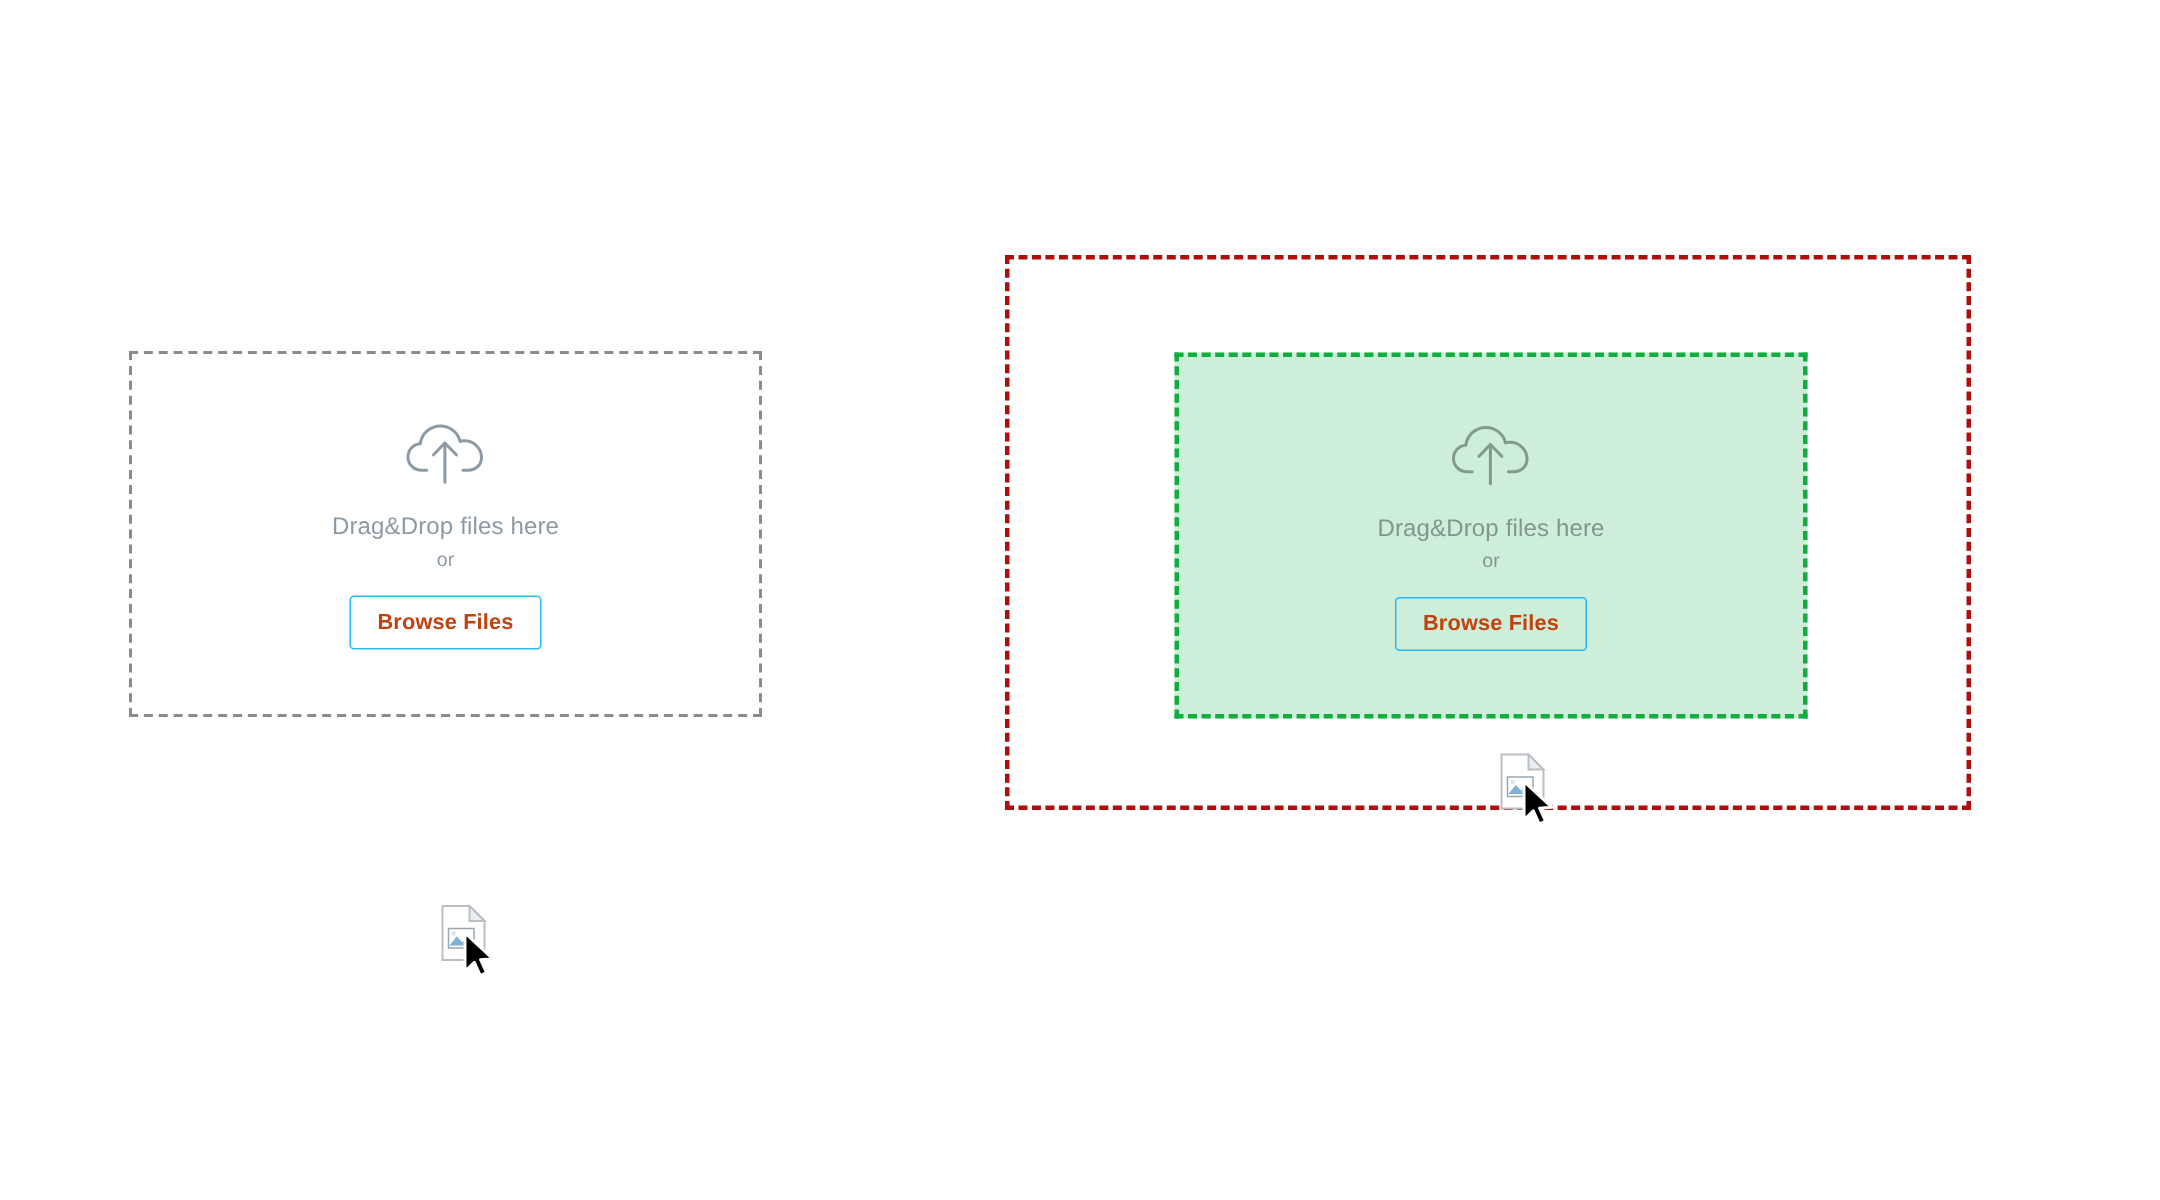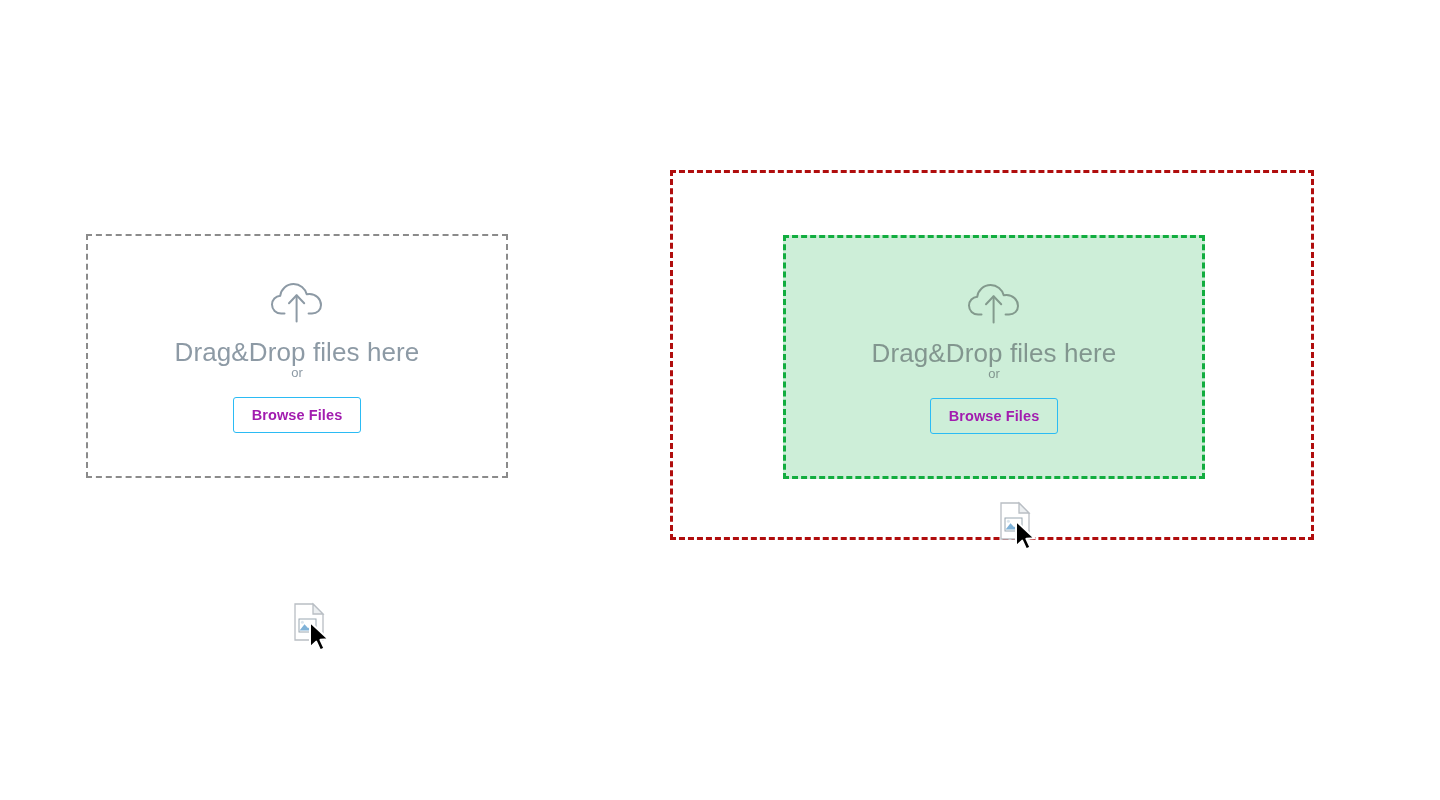--- a/index.html
+++ b/index.html
@@ -26,21 +26,21 @@
     align-items: center;
     justify-content: center;
   }
   .cloud-icon {
     display: block;
     width: 56px;
     height: 46px;
     margin-bottom: 14px;
   }
   .dz-title {
-    font-size: 26px;
+    font-size: 16px;
     line-height: 26px;
     color: #8d9aa5;
     font-weight: 400;
     letter-spacing: 0.1px;
     margin: 0;
     white-space: nowrap;
   }
   .dz-or {
     font-size: 13px;
     line-height: 16px;
@@ -49,21 +49,21 @@
   }
   .browse-btn {
     margin-top: 16px;
     box-sizing: border-box;
     min-width: 126px;
     height: 36px;
     padding: 0 18px;
     border: 1px solid #2bbbf4;
     border-radius: 3px;
     background: transparent;
-    color: #a21caf;
+    color: #c2410c;
     font-family: "Liberation Sans", sans-serif;
     font-size: 14.5px;
     font-weight: bold;
     letter-spacing: 0.1px;
     cursor: pointer;
     display: flex;
     align-items: center;
     justify-content: center;
   }
 

